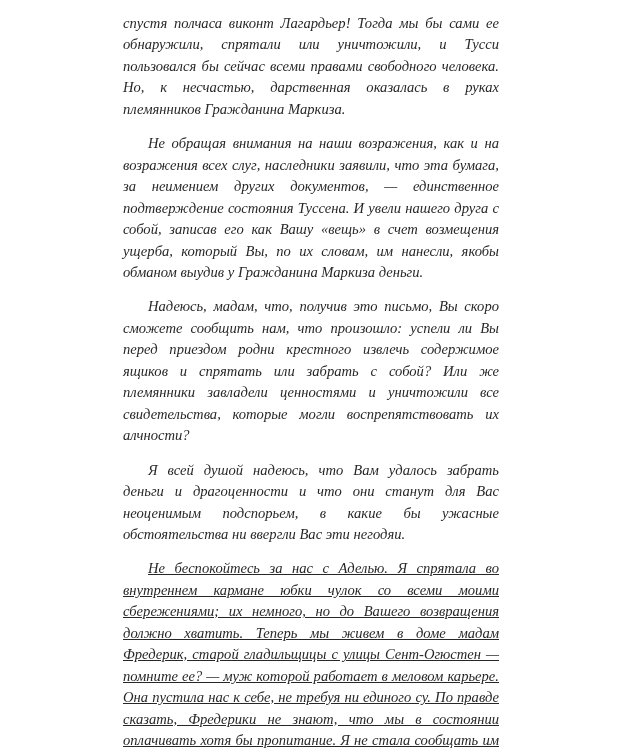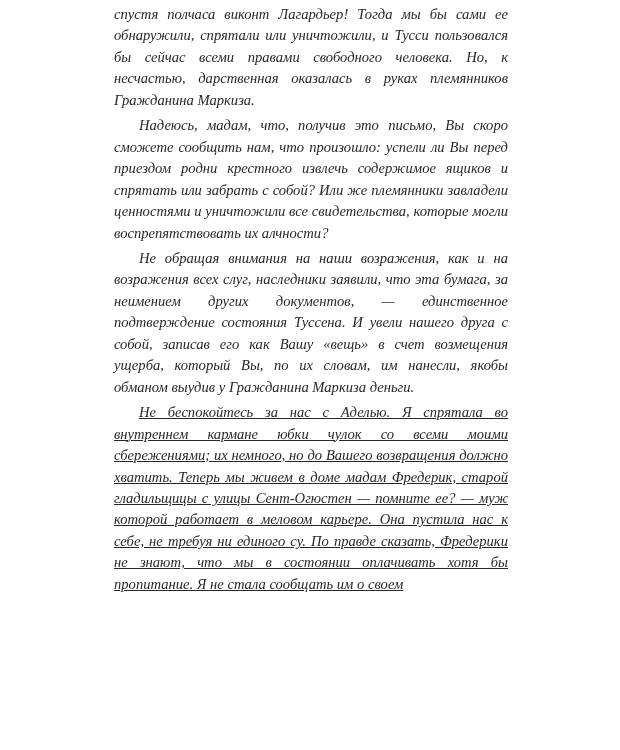--- a/index.html
+++ b/index.html
@@ -24,21 +24,21 @@
     font-family: "Liberation Serif", "DejaVu Serif", serif;
     font-style: italic;
     font-size: 14.6px;
     line-height: 21.45px;
     color: #272727;
     text-align: justify;
     text-justify: inter-word;
     -webkit-font-smoothing: antialiased;
   }
   .para {
-    margin: 4px;
+    margin: 13px;
     padding: 0;
     text-indent: 25px;
     text-align: justify;
     hyphens: manual;
   }
   .para.continued {
     text-indent: 0;
   }
   
   .para:last-child {
@@ -47,21 +47,22 @@
   }
 </style>
 </head>
 <body>
 
 <div class="page">
   <div class="text-column">
 
     <p class="para continued">спустя полчаса виконт Лагардьер! Тогда мы бы сами ее обнаружили, спрятали или уничтожили, и Тусси пользовался бы сейчас всеми правами свободного человека. Но, к несчастью, дарственная оказалась в руках племянников Гражданина Маркиза.</p>
 
+    <p class="para">Не обращая внимания на наши возражения, как и на возражения всех слуг, наследники заявили, что эта бумага, за неимением других документов, — единственное подтверждение состояния Туссена. И увели нашего друга с собой, записав его как Вашу «вещь» в счет возмещения ущерба, который Вы, по их словам, им нанесли, якобы обманом выудив у Гражданина Маркиза деньги.</p>
+
     <p class="para">Надеюсь, мадам, что, получив это письмо, Вы скоро сможете сообщить нам, что произошло: успели ли Вы перед приездом родни крестного извлечь содержимое ящиков и спрятать или забрать с собой? Или же племянники завладели ценностями и уничтожили все свидетельства, которые могли воспрепятствовать их алчности?</p>
 
-    <p class="para">Не обращая внимания на наши возражения, как и на возражения всех слуг, наследники заявили, что эта бумага, за неимением других документов, — единственное подтверждение состояния Туссена. И увели нашего друга с собой, записав его как Вашу «вещь» в счет возмещения ущерба, который Вы, по их словам, им нанесли, якобы обманом выудив у Гражданина Маркиза деньги.</p>
-
+    <p class="para">Я всей душой надеюсь, что Вам удалось забрать деньги и драгоценности и что они станут для Вас неоценимым подспорьем, в какие бы ужасные обстоятельства ни ввергли Вас эти негодяи.</p>
 
     <p class="para">Не беспокойтесь за нас с Аделью. Я спрятала во внутреннем кармане юбки чулок со всеми моими сбережениями; их немного, но до Вашего возвращения должно хватить. Теперь мы живем в доме мадам Фредерик, старой гладильщицы с улицы Сент-Огюстен — помните ее? — муж которой работает в меловом карьере. Она пустила нас к себе, не требуя ни единого су. По правде сказать, Фредерики не знают, что мы в состоянии оплачивать хотя бы пропитание. Я не стала сообщать им о своем</p>
 
   </div>
 </div>
 
 </body></html>

